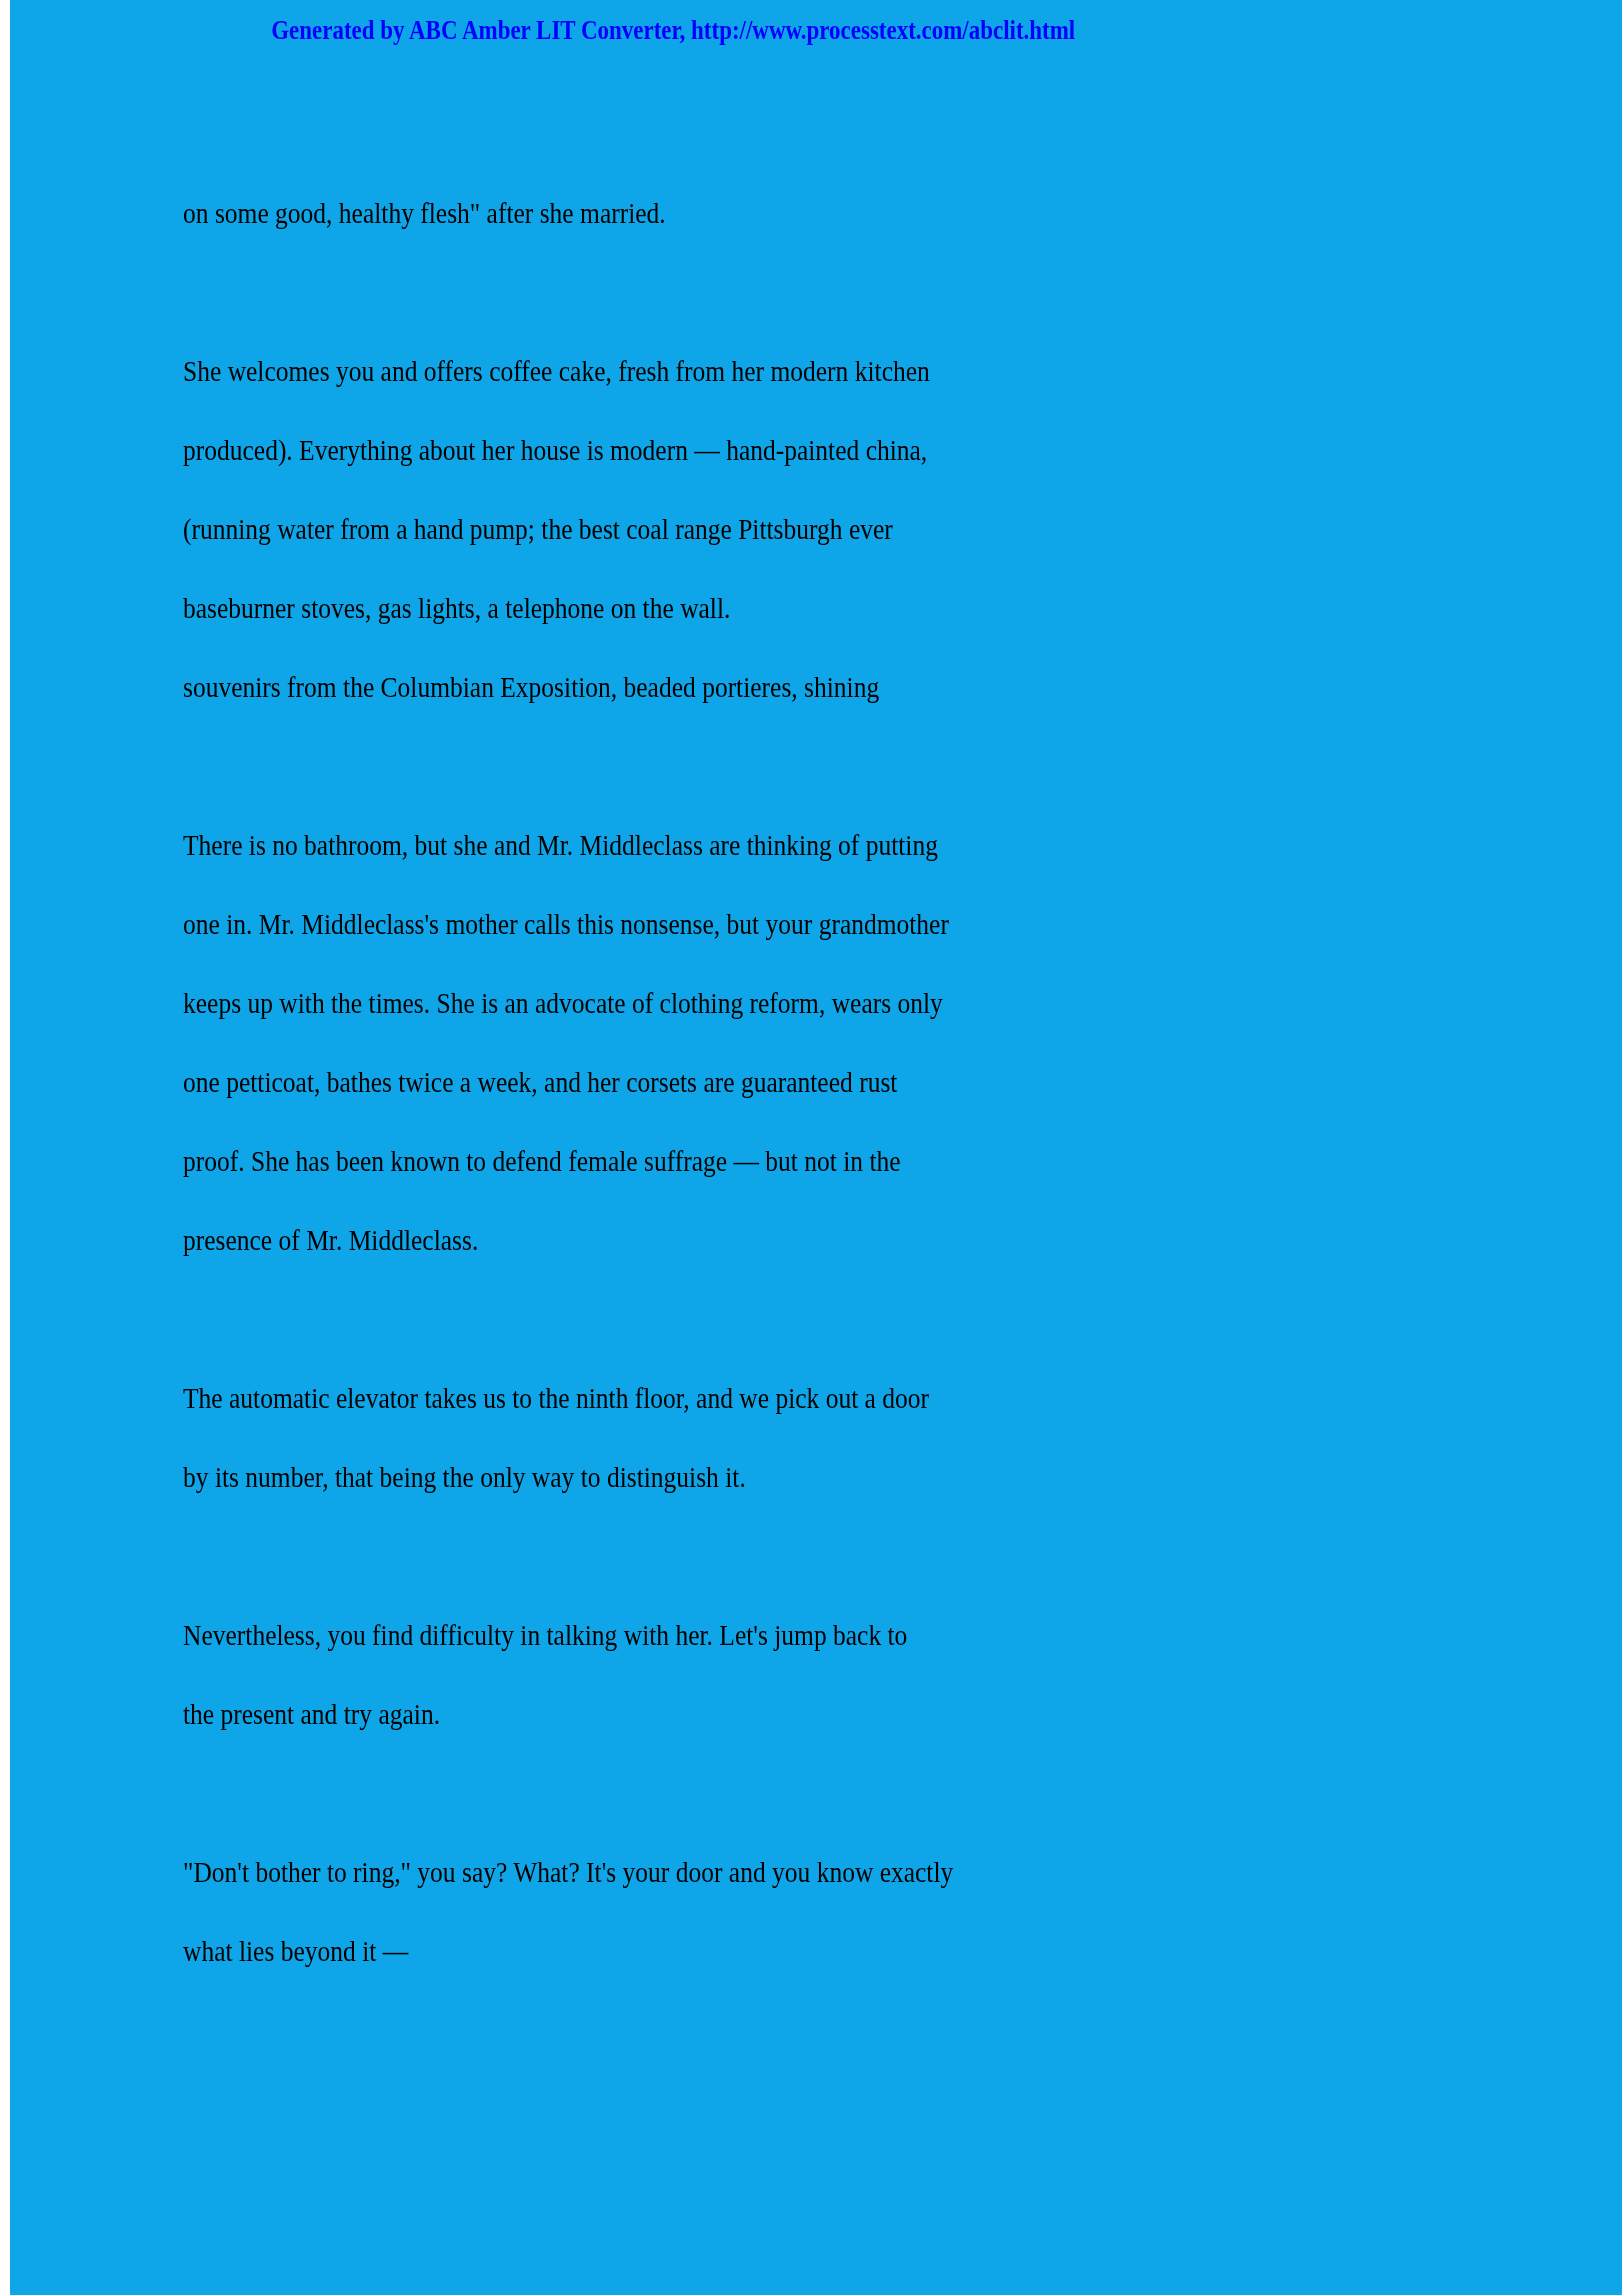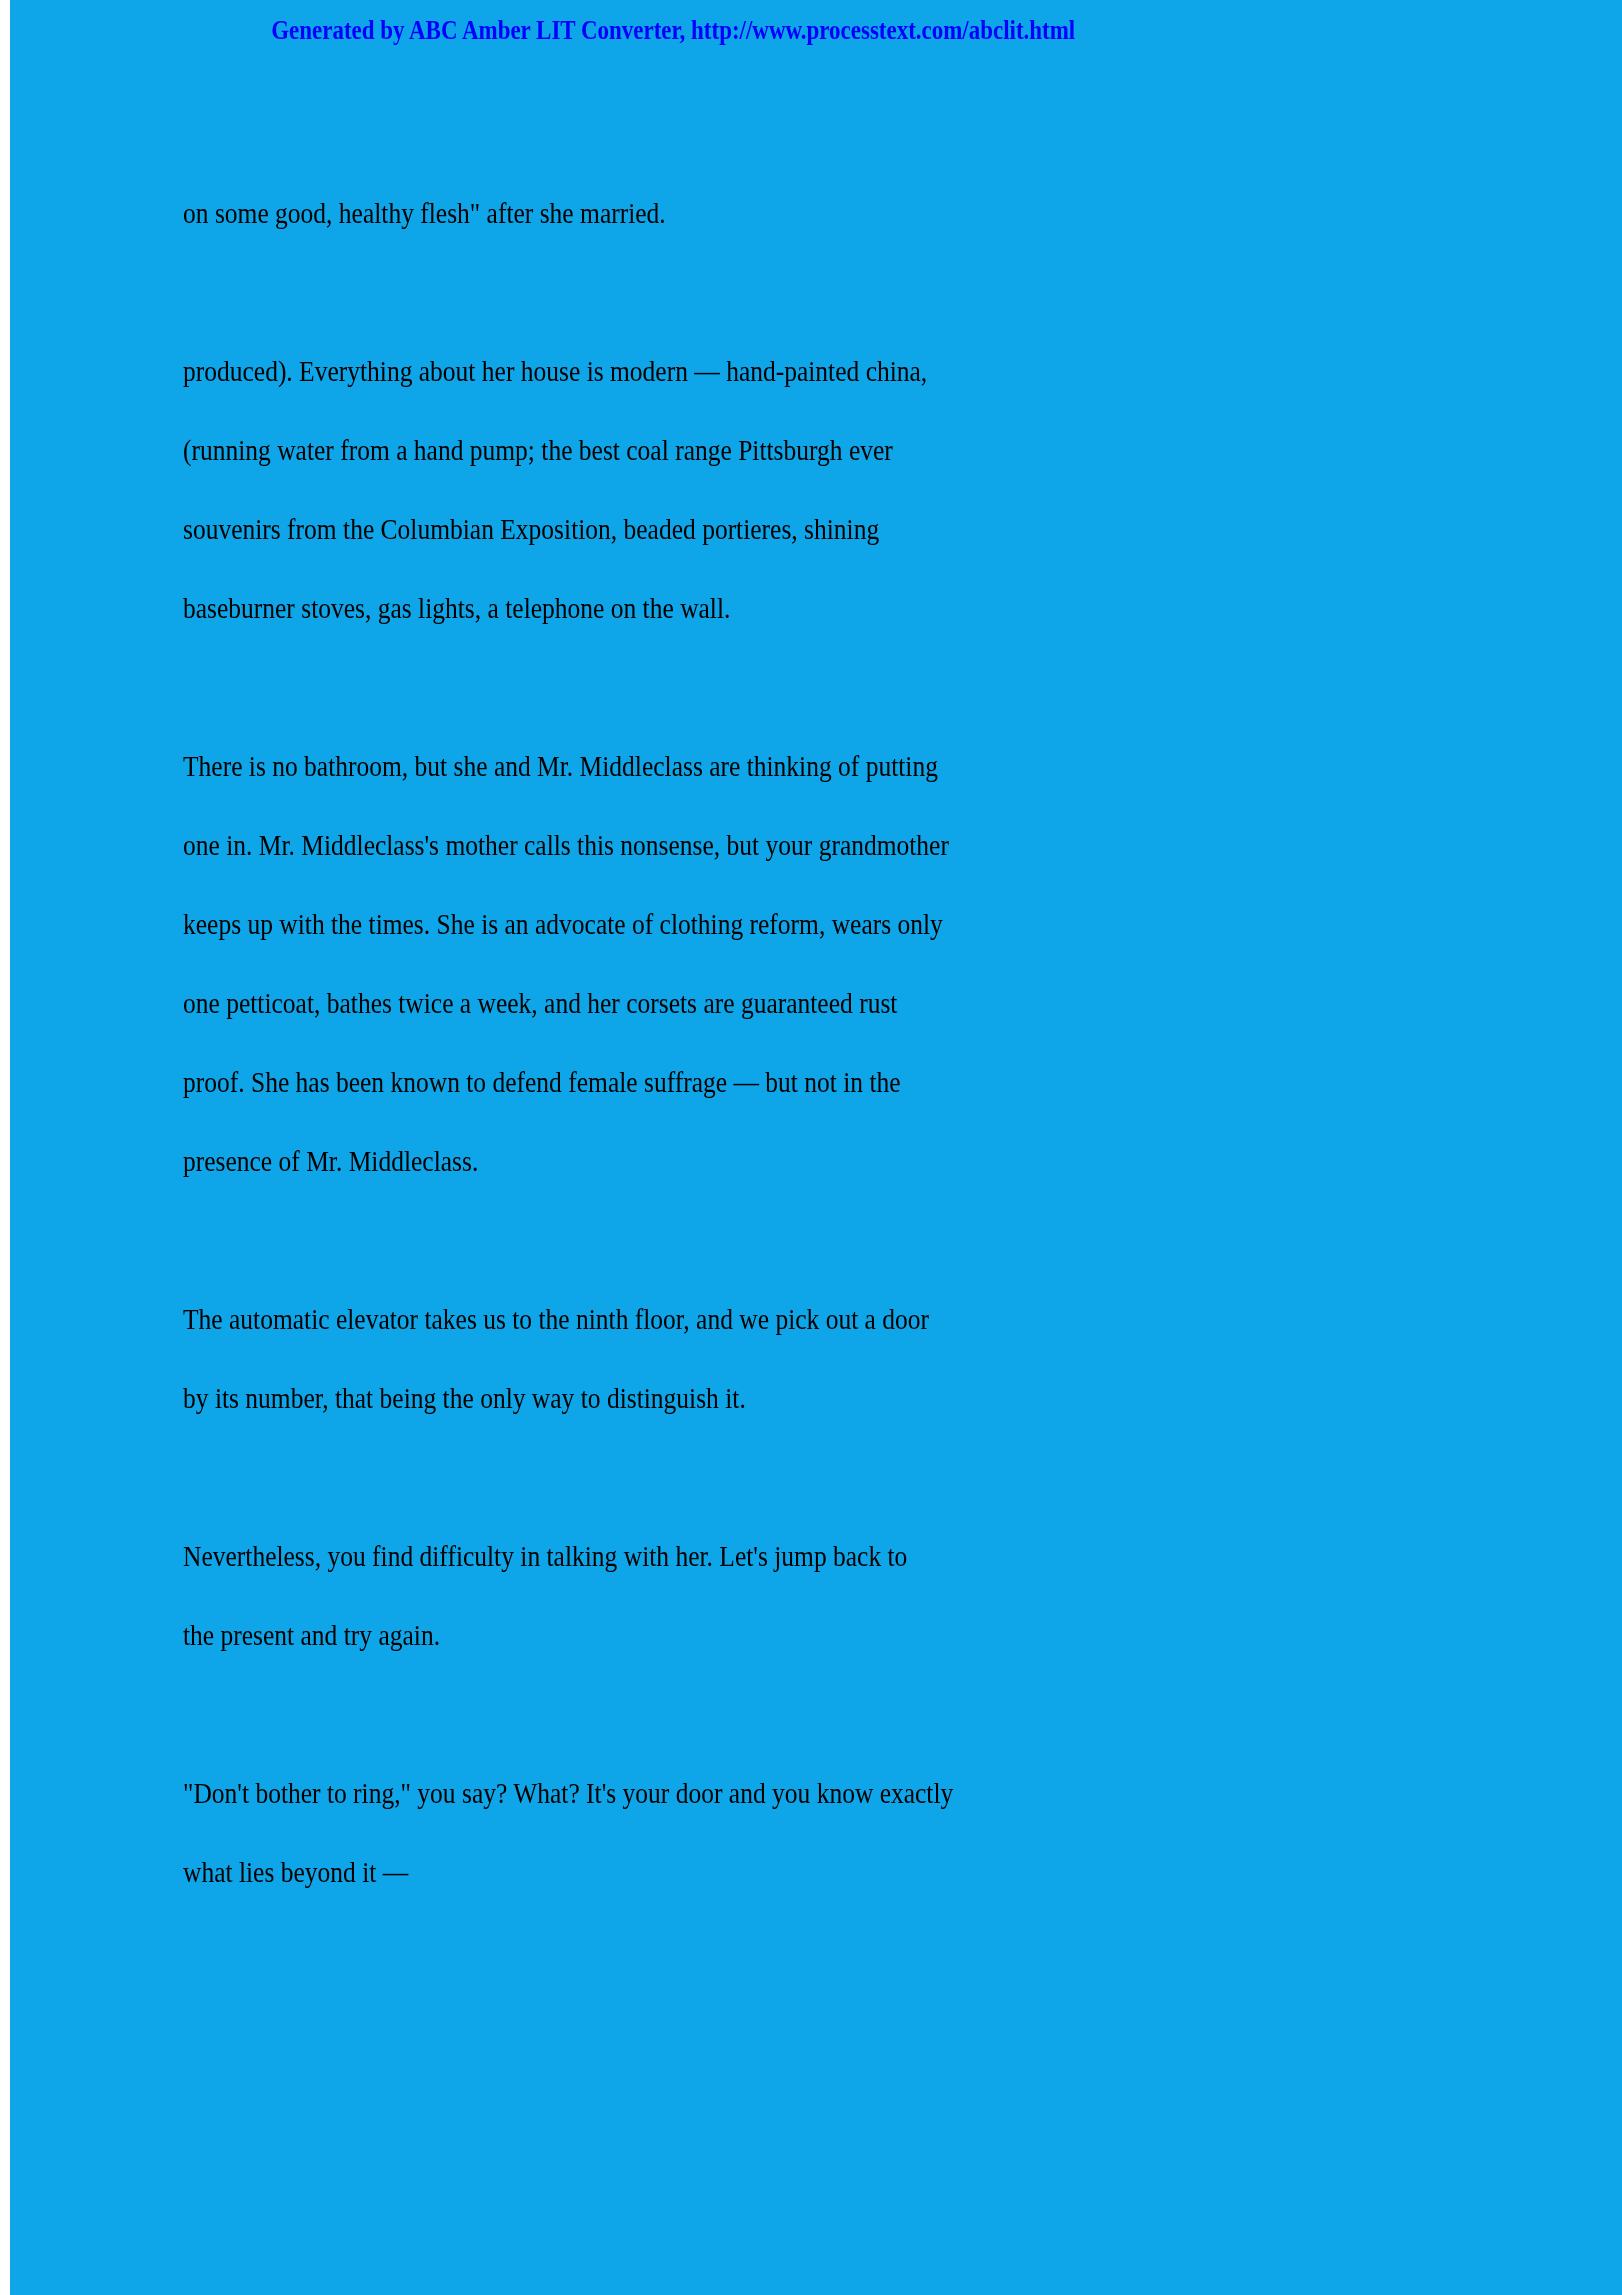--- a/index.html
+++ b/index.html
@@ -66,24 +66,25 @@
 
   <div class="header" style="color: rgb(0, 0, 255);">
     <span class="cond">Generated by ABC Amber LIT Converter, http://www.processtext.com/abclit.html</span>
   </div>
 
   <div class="doc" id="doc" style="color: rgb(0, 0, 0);">
       <div class="para">
         <div class="line"><span class="cond">on some good, healthy flesh" after she married.</span></div>
       </div>
       <div class="para">
+        <div class="line"><span class="cond">She welcomes you and offers coffee cake, fresh from her modern kitchen</span></div>
         <div class="line"><span class="cond">produced). Everything about her house is modern — hand-painted china,</span></div>
         <div class="line"><span class="cond">(running water from a hand pump; the best coal range Pittsburgh ever</span></div>
+        <div class="line"><span class="cond">baseburner stoves, gas lights, a telephone on the wall.</span></div>
         <div class="line"><span class="cond">souvenirs from the Columbian Exposition, beaded portieres, shining</span></div>
-        <div class="line"><span class="cond">baseburner stoves, gas lights, a telephone on the wall.</span></div>
       </div>
       <div class="para">
         <div class="line"><span class="cond">There is no bathroom, but she and Mr. Middleclass are thinking of putting</span></div>
         <div class="line"><span class="cond">one in. Mr. Middleclass's mother calls this nonsense, but your grandmother</span></div>
         <div class="line"><span class="cond">keeps up with the times. She is an advocate of clothing reform, wears only</span></div>
         <div class="line"><span class="cond">one petticoat, bathes twice a week, and her corsets are guaranteed rust</span></div>
         <div class="line"><span class="cond">proof. She has been known to defend female suffrage — but not in the</span></div>
         <div class="line"><span class="cond">presence of Mr. Middleclass.</span></div>
       </div>
       <div class="para">

